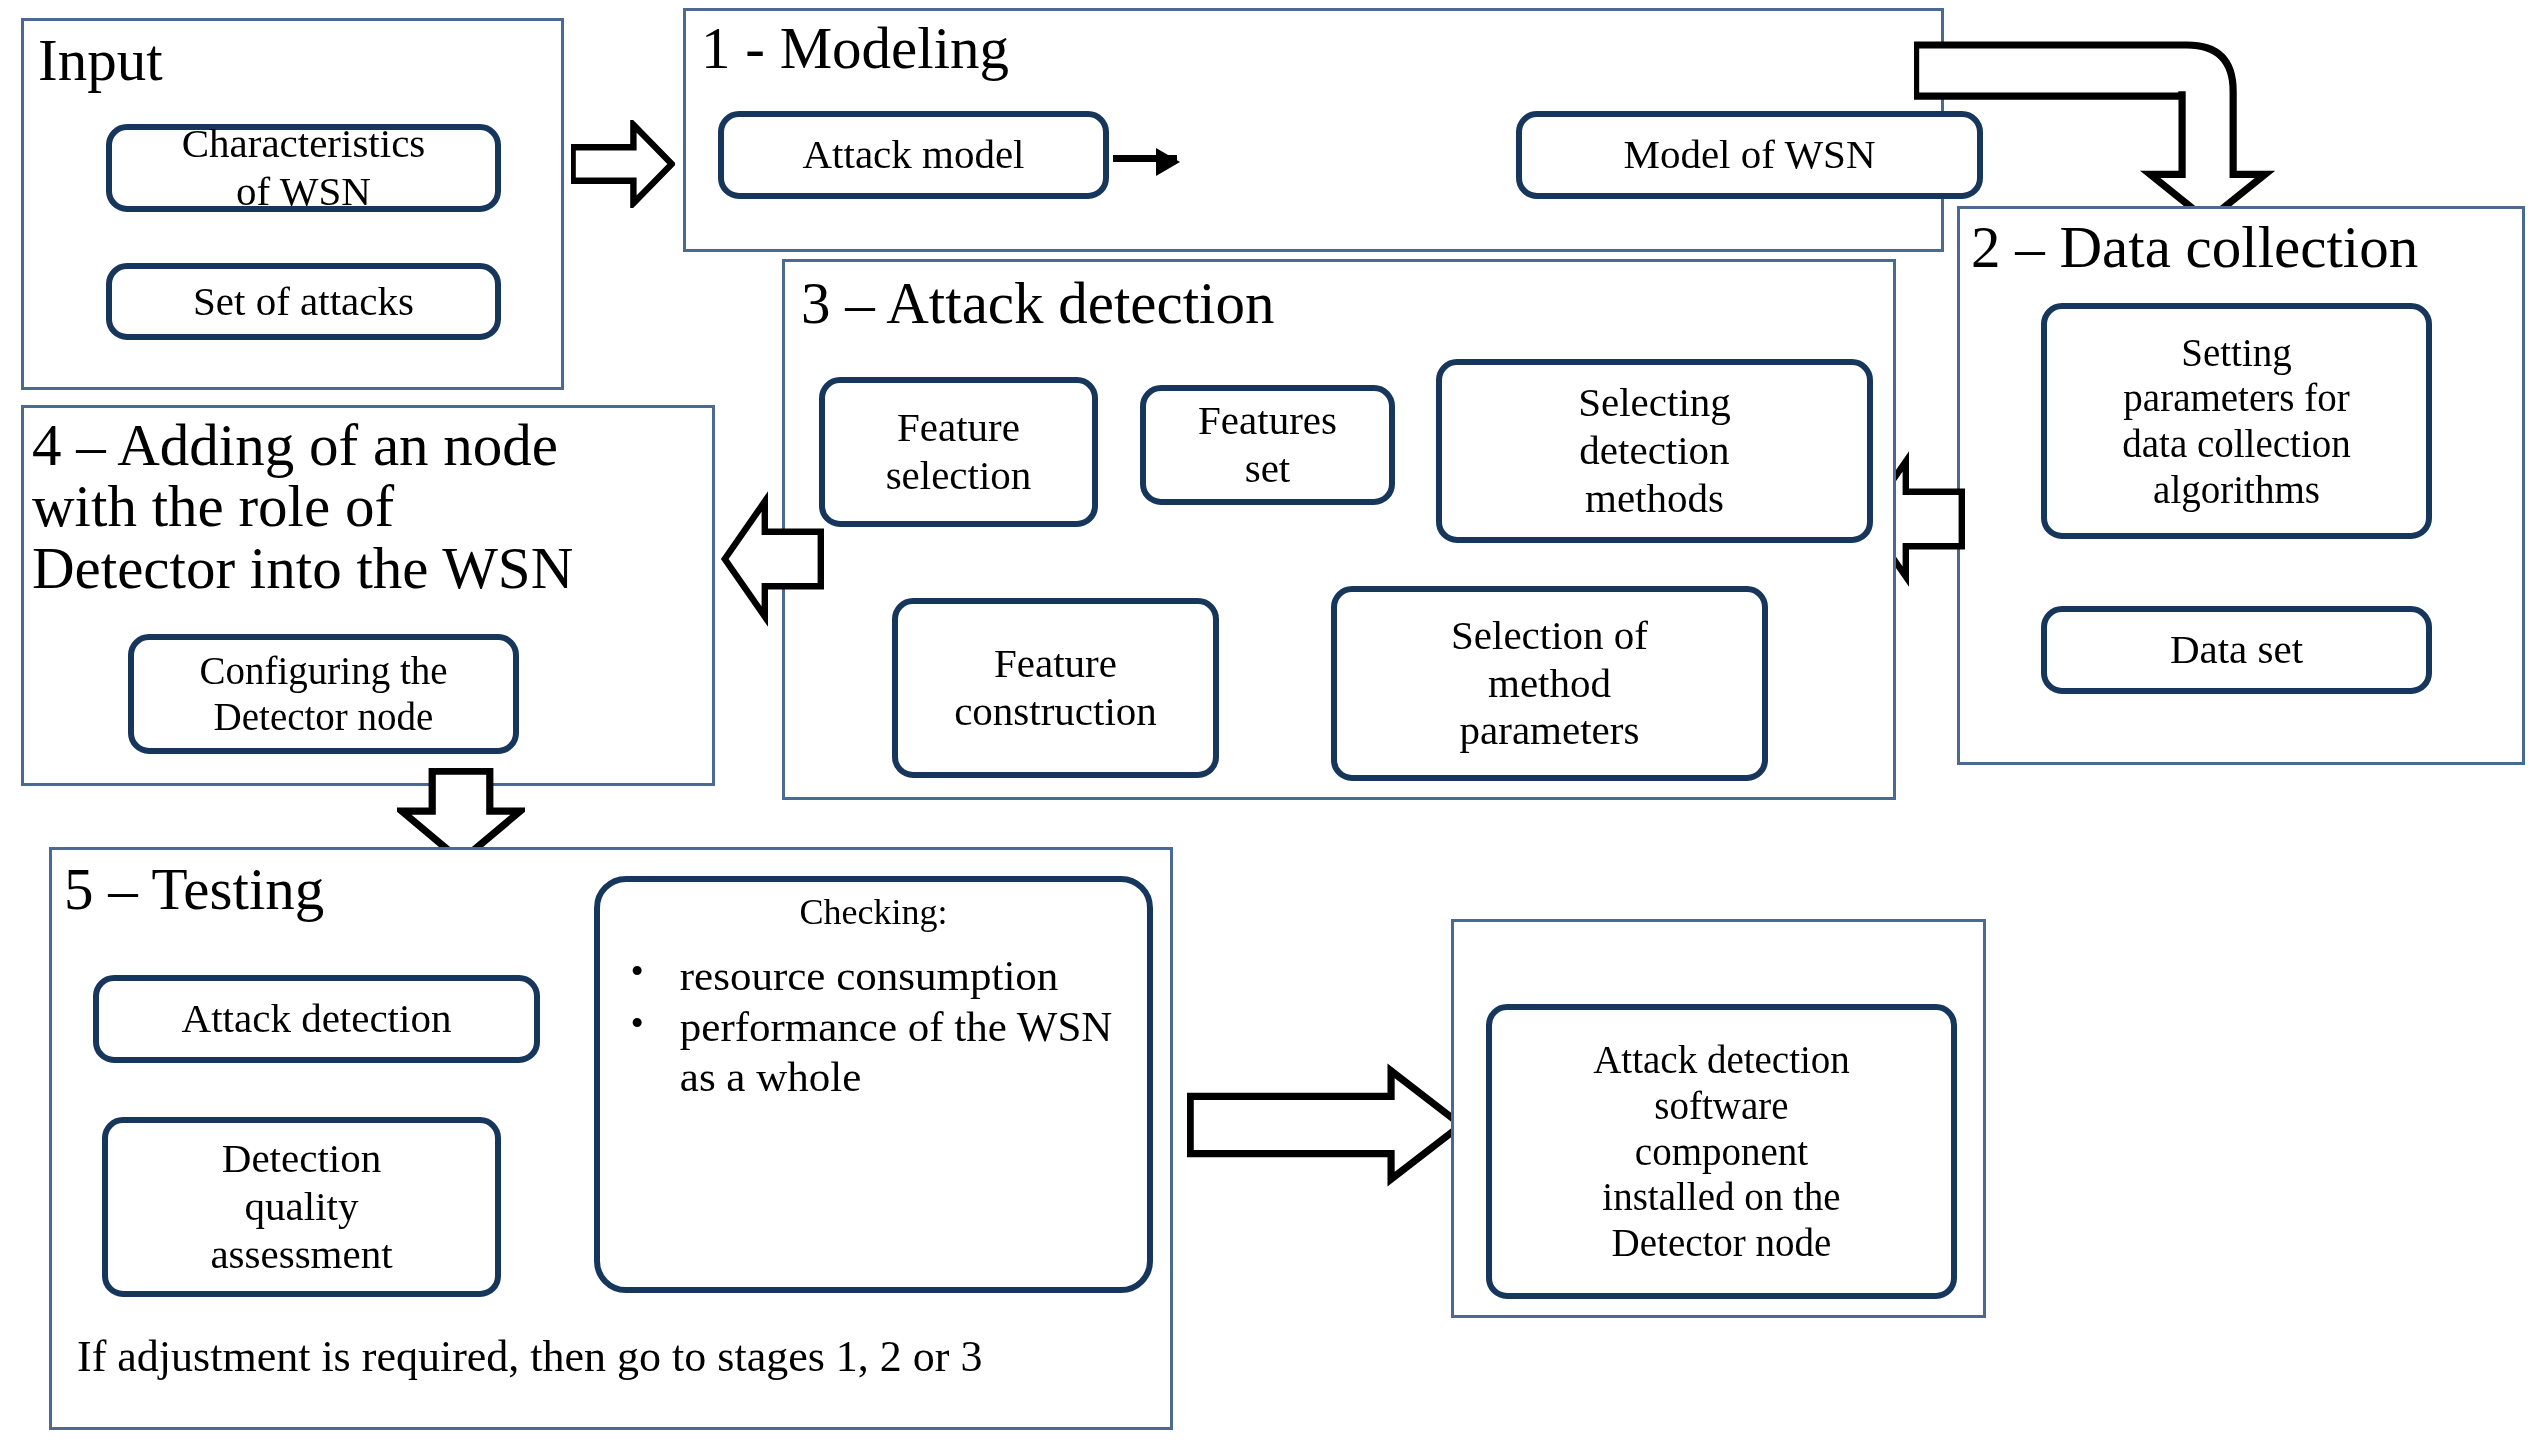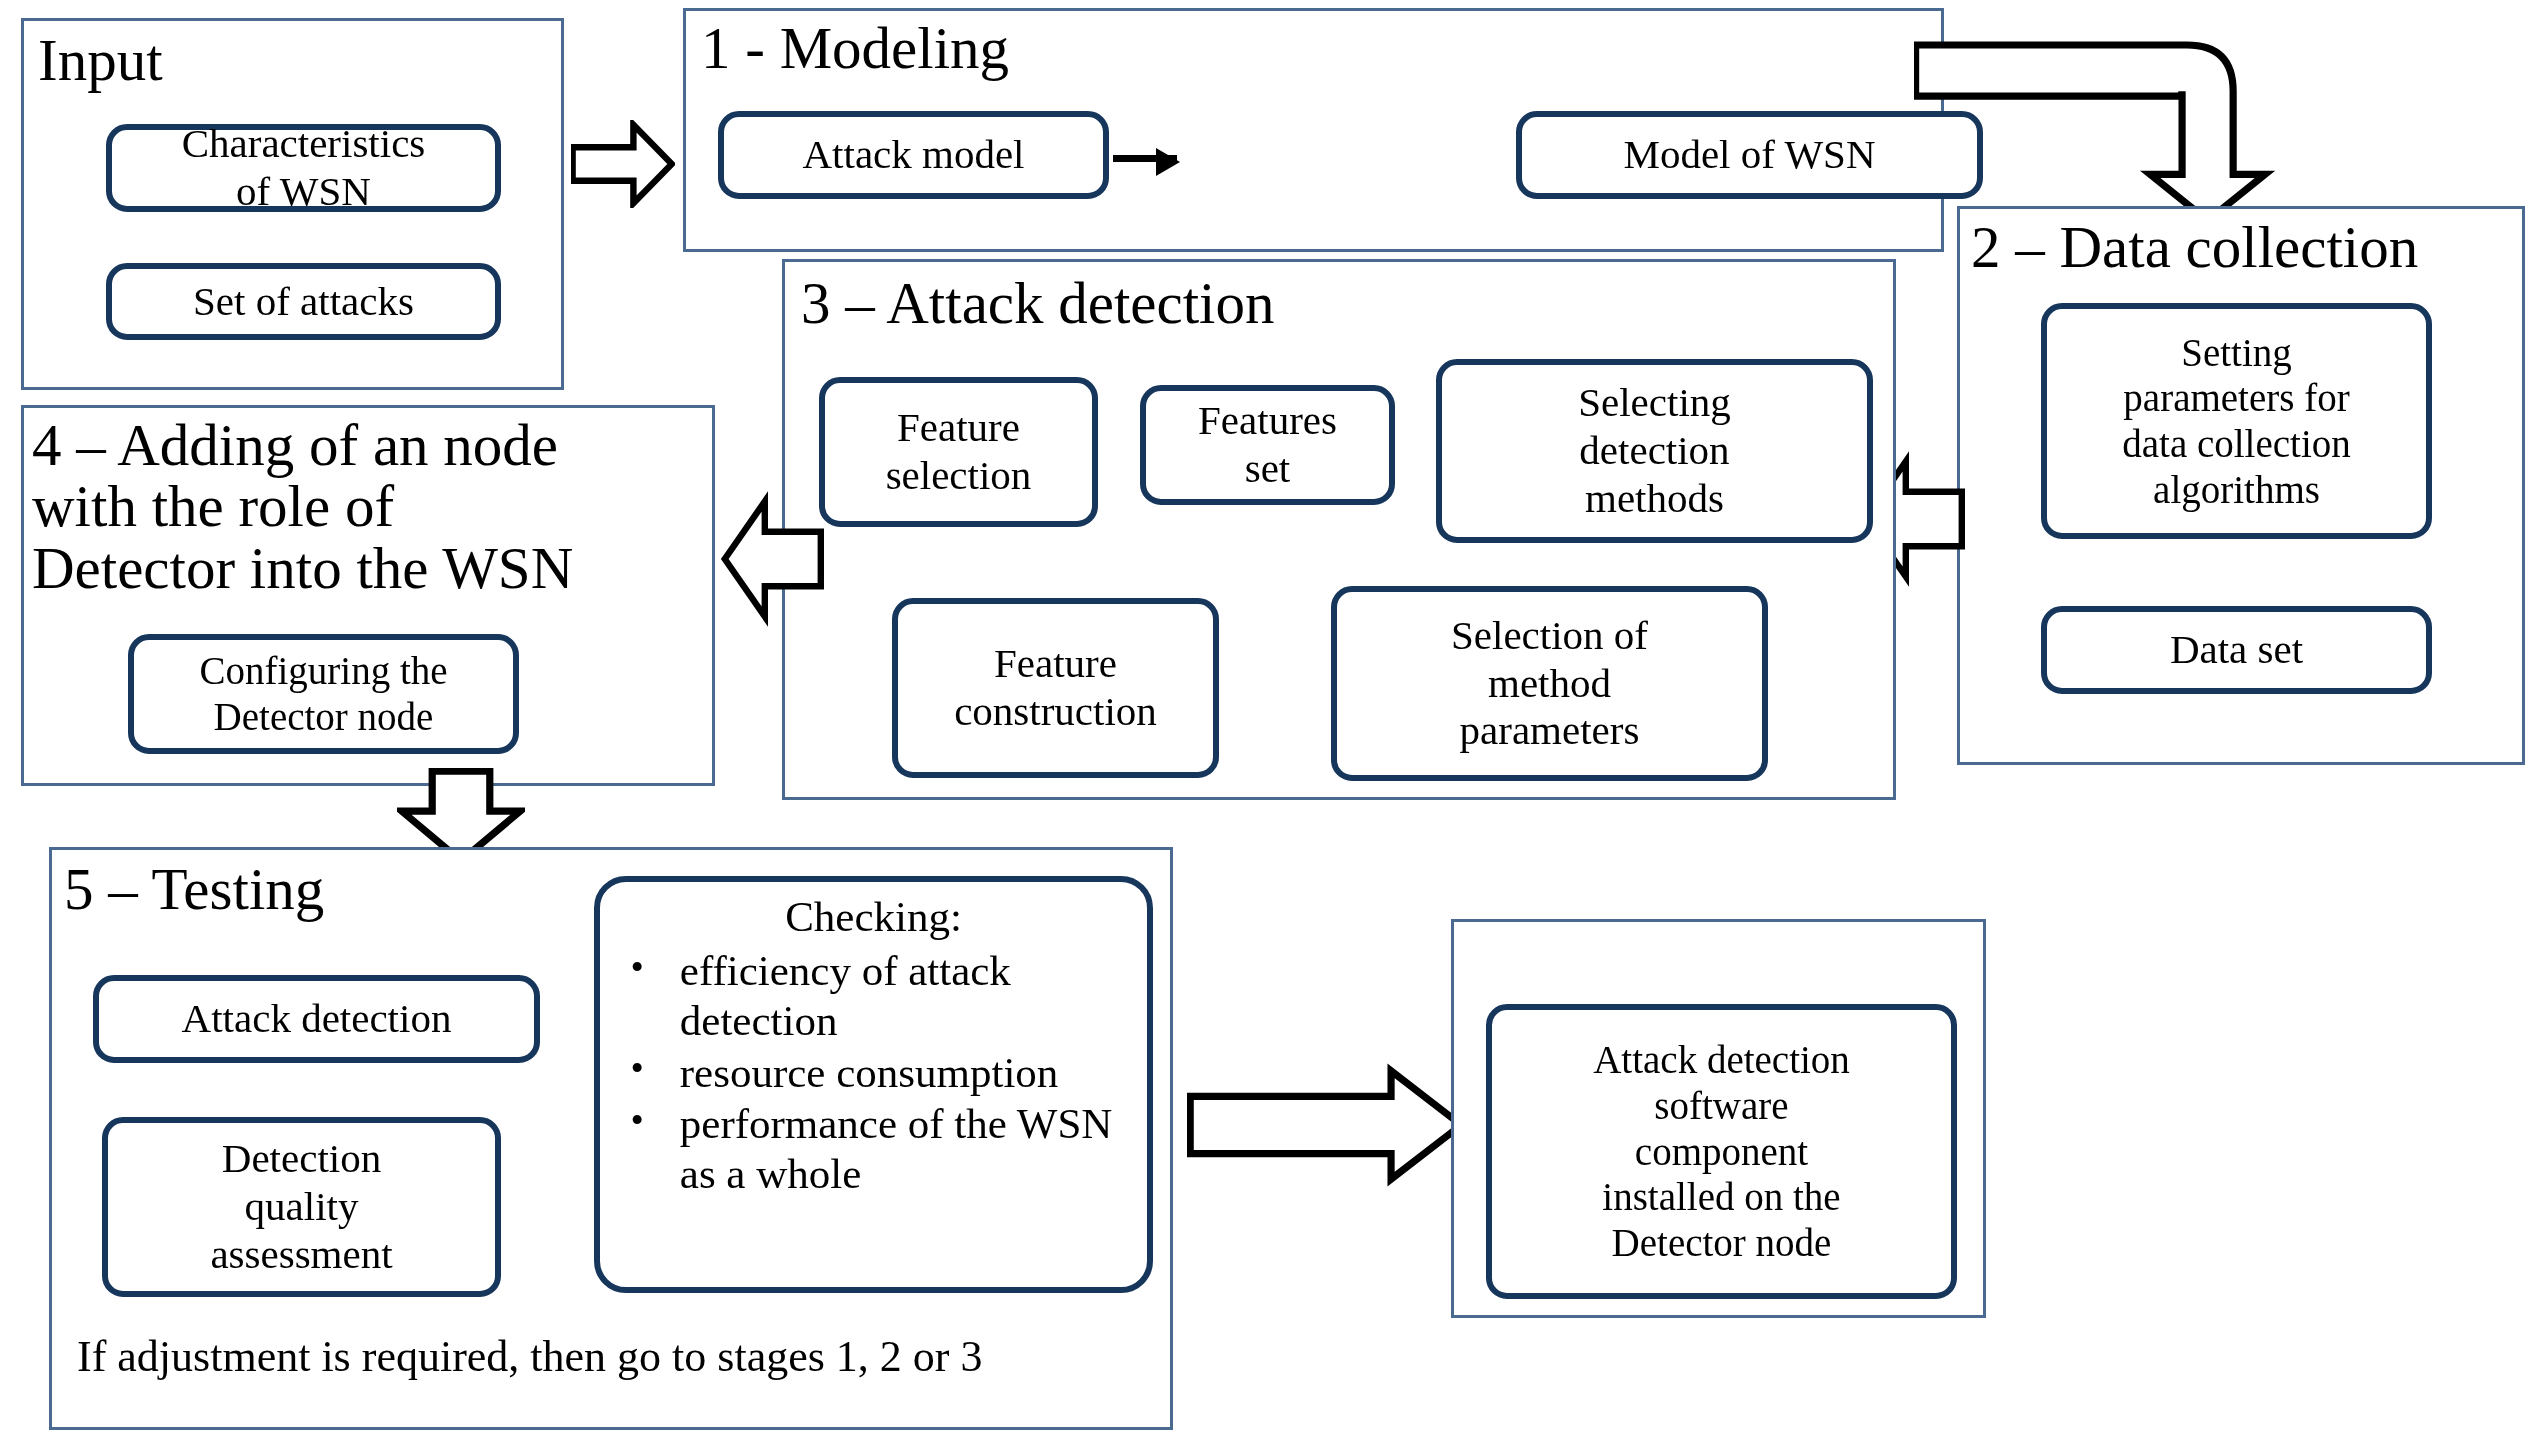--- a/index.html
+++ b/index.html
@@ -67,23 +67,23 @@
   .check-box {
     position: absolute;
     box-sizing: border-box;
     border: 6.4px solid #16365c;
     border-radius: 32px;
     background: #ffffff;
     padding: 11.2px 12.8px 12.8px 12.8px;
   }
   .check-head {
     text-align: center;
-    font-size: 43px;
+    font-size: 36px;
     line-height: 1.1;
-    margin-bottom: 6px;
+    margin-bottom: 18px;
   }
   .check-list {
     list-style: none;
     margin: 0;
     padding: 0;
   }
   .check-list li {
     position: relative;
     font-size: 43px;
     line-height: 1.16;
@@ -215,21 +215,20 @@
   </div>
   <div class="stage-title" style="left:64px; top:859px; width:559px;">5 – Testing</div>
   <div class="node" style="left:93px; top:975px; width:447px; height:88px;">Attack detection</div>
   <div class="node" style="left:102px; top:1117px; width:399px; height:180px;">Detection
 quality
 assessment</div>
 
   <div class="check-box" style="left:594px; top:876px; width:559px; height:417px;">
     <div class="check-head">Checking:</div>
     <ul class="check-list">
-      <li>efficiency of attack detection</li>
       <li>resource consumption</li>
       <li>performance of the WSN as a whole</li>
     </ul>
   </div>
 
   <div class="plain-text" style="left:77px; top:1331px;">If adjustment is required, then go to stages 1, 2 or 3</div>
 
   <div class="block-arrow" style="left:1187px; top:1061px; width:279px; height:128px;">
     <svg width="279" height="128" viewBox="0 0 350 160">
       <path d="M4,44 L256,44 L256,12 L344,80 L256,148 L256,116 L4,116 Z" fill="#ffffff" stroke="#000000" stroke-width="9" stroke-linejoin="miter"></path>

